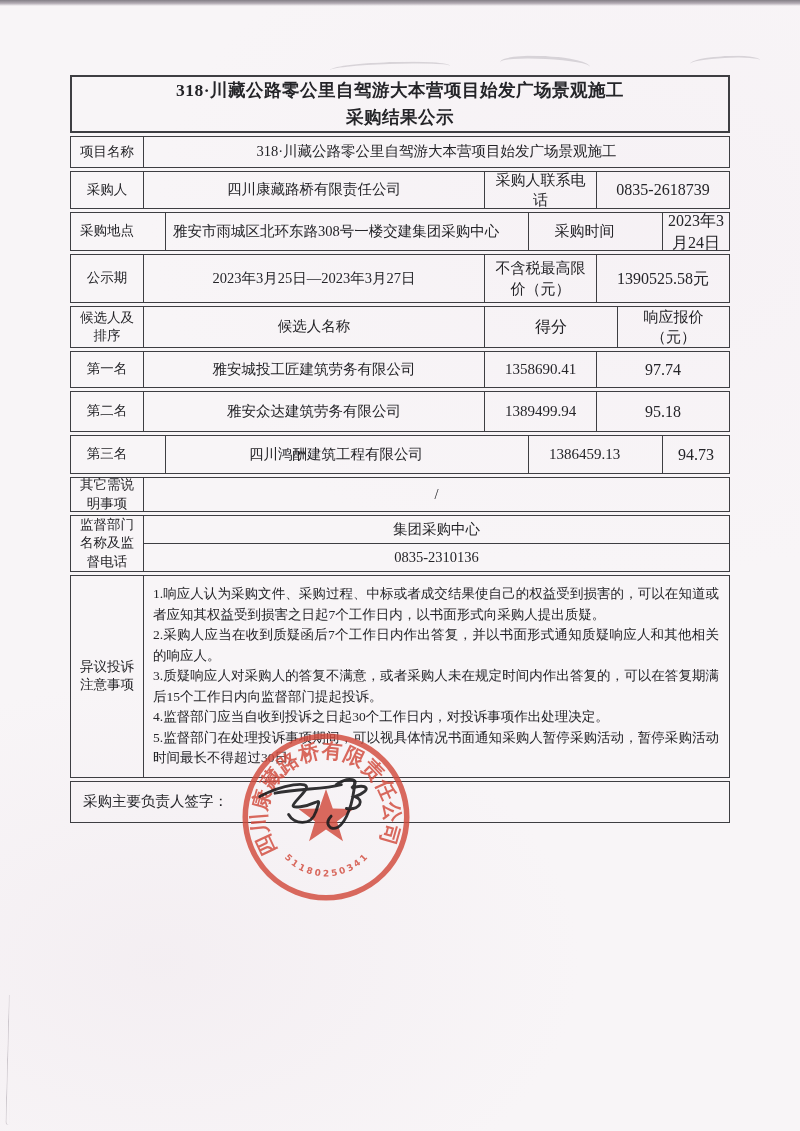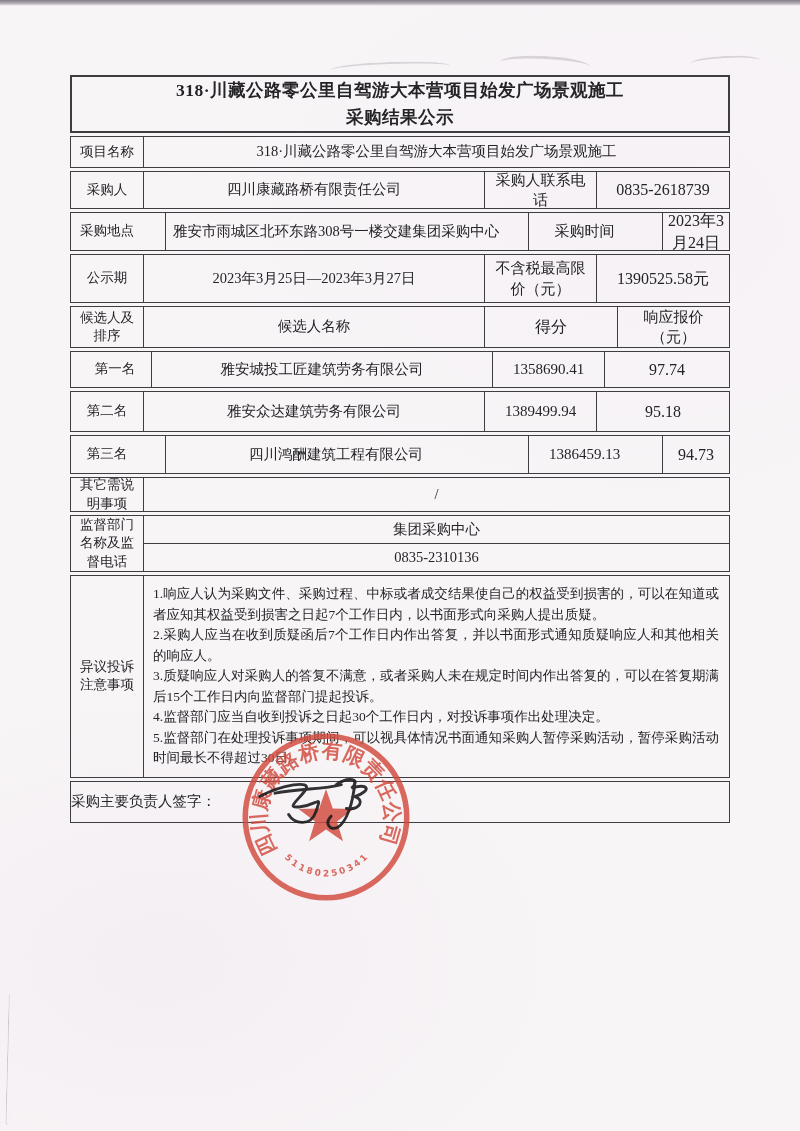--- a/index.html
+++ b/index.html
@@ -30,35 +30,35 @@
   .c2{width:341px;flex:0 0 341px;font-size:14.5px;}
   .c3{width:112px;flex:0 0 112px;font-size:15px;}
   .c4{flex:1;font-size:16px;}
   .cwide{flex:1;font-size:14.5px;}
 
   .titlebox{height:58px;border-width:2px;align-items:center;justify-content:center;
     display:flex;flex-direction:column;text-align:center;}
   .titlebox .t{font-size:17.5px;font-weight:bold;letter-spacing:.5px;line-height:1.55;}
 
   .rh-28{height:32px;} .rh-37{height:38px;} .rh-38{height:39px;gap:22px;} .rh-48{height:49px;}
-  .rh-41{height:42px;} .rh-36{height:37px;padding-left:8px;} .rh-40{height:41px;} .rh-34{height:35px;}
+  .rh-41{height:42px;} .rh-36{height:37px;} .rh-40{height:41px;} .rh-34{height:35px;}
 
   .supbox{height:57px;}
   .supcol{flex:1;display:flex;flex-direction:column;}
   .supcell{flex:1;display:flex;align-items:center;justify-content:center;font-size:14.5px;}
   .supcell.second{border-top:1.7px solid #3e3e42;}
 
   .objbox{min-height:196px;}
   .obj-label{align-self:stretch;}
   .obj-text{flex:1;display:block;text-align:justify;font-size:13.5px;line-height:1.52;
     padding:8px 10px 8px 9px;box-sizing:border-box;border-left:1.7px solid #3e3e42;}
   .note-line{margin:0;}
 
   .signbox{height:42px;position:relative;overflow:visible;display:flex;align-items:center;
-    box-sizing:border-box;}
+    padding-left:12px;box-sizing:border-box;}
   .sign-label{font-size:14.5px;}
   .seal-wrap{position:absolute;left:170px;top:-50px;width:170px;height:170px;
     pointer-events:none;z-index:3;}
 </style>
 </head>
 <body>
 
 <div class="scan-top-edge"></div>
 <div class="scan-smudge sm1"></div>
 <div class="scan-smudge sm2"></div>

